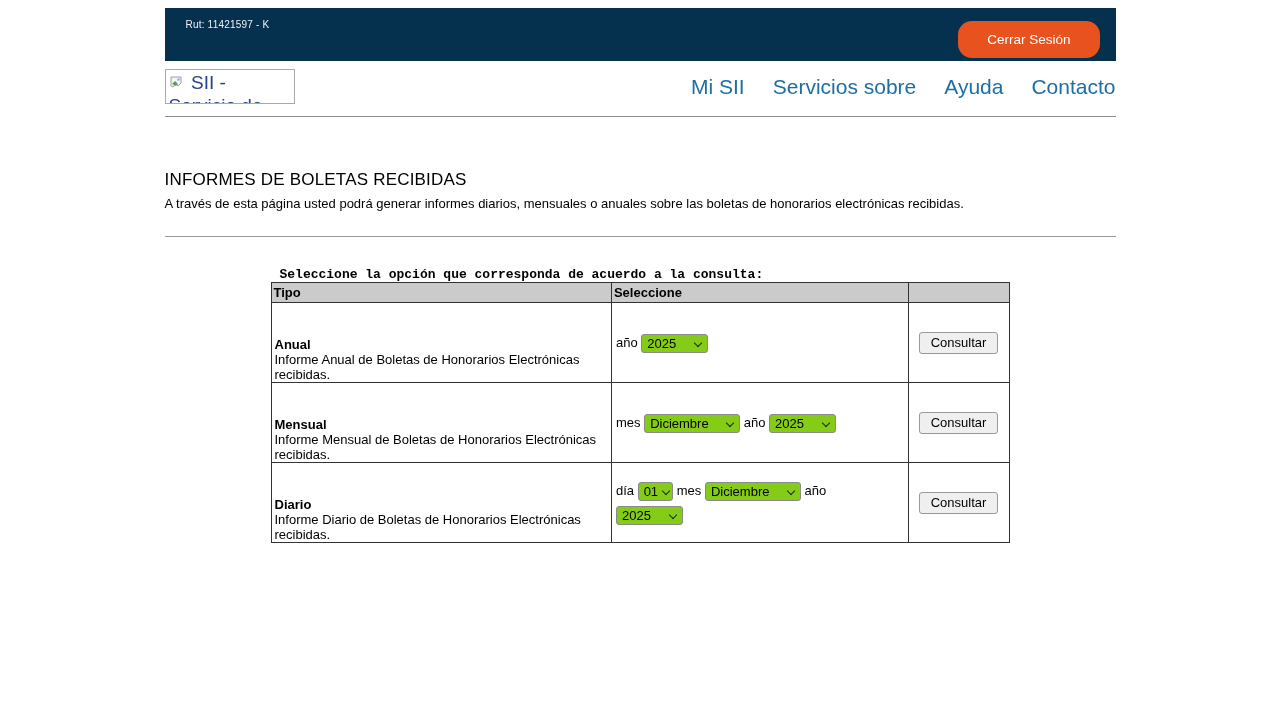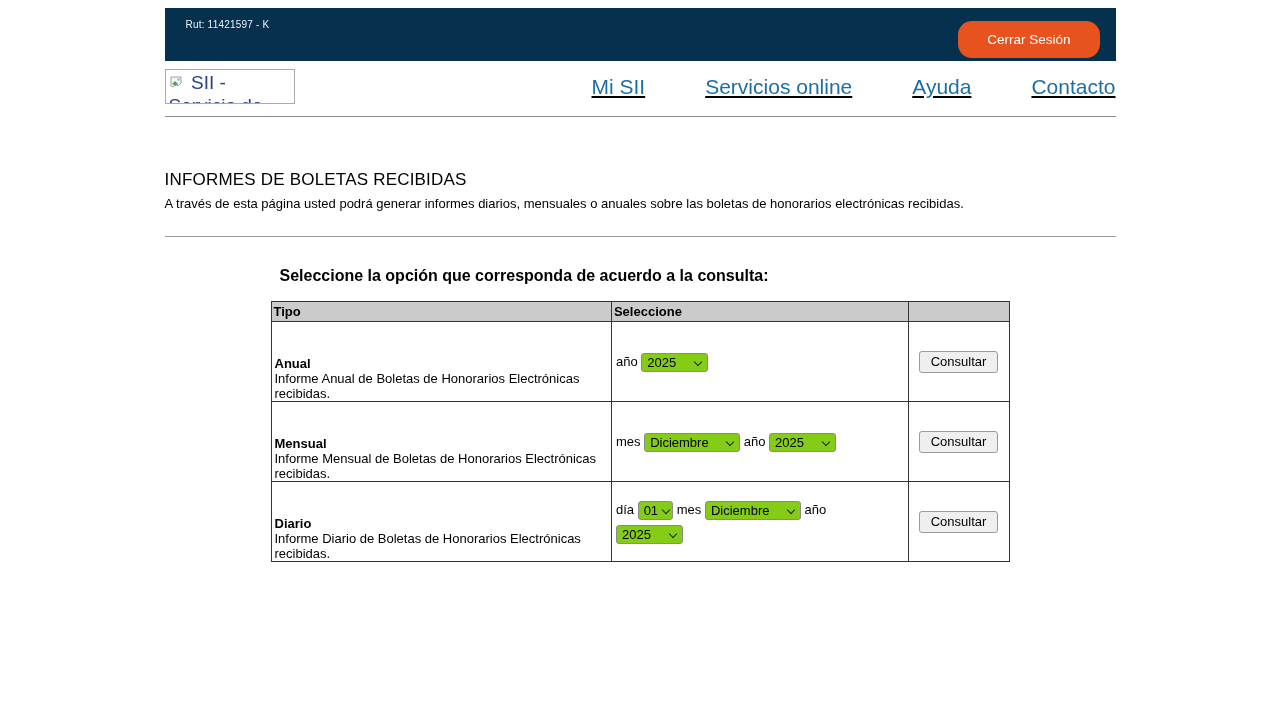--- a/index.html
+++ b/index.html
@@ -42,42 +42,43 @@
     width: 130px; height: 35px;
     border: 1px solid #aaaaaa;
     overflow: hidden;
     padding: 2px 3px;
     cursor: pointer;
   }
   .broken-icon { display: inline-block; vertical-align: -2px; margin-right: 2px; }
   .logo-alt {
     font-size: 19px; color: #26418f; line-height: 21px;
   }
-  nav { display: flex; gap: 60px; text-decoration: underline; }
+  nav { display: flex; gap: 28px; }
   nav a {
     font-size: 21px; color: #1c6ea4; text-decoration: none; cursor: pointer;
   }
 
   
   .page-title {
     font-size: 17px; font-weight: normal;
     margin: 53px 0 6px 0; letter-spacing: 0.2px;
   }
   .page-desc { font-size: 13px; margin: 0; }
   .rule {
     border: none; border-top: 1px solid #9a9a9a;
     margin: 25px 0 0 0;
   }
 
   
   .table-wrap { margin-top: 30px; }
   .table-caption {
-    font-size: 16px; font-weight: bold;
-    width: 739px; margin: 0 auto 16px auto;
+    font-size: 13px; font-weight: bold;
+    width: 739px; margin: 0 auto 0 auto;
     padding-left: 9px;
+    font-family: Liberation Mono, monospace;
   }
   table.consulta {
     border-collapse: collapse;
     width: 739px; margin: 0 auto;
     font-size: 13px;
   }
   table.consulta th, table.consulta td {
     border: 1px solid #333333;
   }
   table.consulta th {
@@ -138,21 +139,21 @@
         <svg width="16" height="16" viewBox="0 0 16 16">
           <path d="M2 2 h10 v6 l-3 3 -2 -2 -3 3 -2 -1 z" fill="#f5f5f5" stroke="#9aa0a6" stroke-width="1"></path>
           <path d="M3 9 l3 -3 3 3 -2 2 -2 -1 z" fill="#5b9f4d"></path>
           <circle cx="9.5" cy="4.5" r="1.2" fill="#8ab4f8"></circle>
         </svg>
       </span>
       <span class="logo-alt">SII - Servicio de</span>
     </div>
     <nav>
       <a>Mi SII</a>
-      <a>Servicios online</a>
+      <a>Servicios sobre</a>
       <a>Ayuda</a>
       <a>Contacto</a>
     </nav>
   </div>
 
   <main>
     <h1 class="page-title">INFORMES DE BOLETAS RECIBIDAS</h1>
     <p class="page-desc">A través de esta página usted podrá generar informes diarios, mensuales o anuales sobre las boletas de honorarios electrónicas recibidas.</p>
     <hr class="rule">
 

